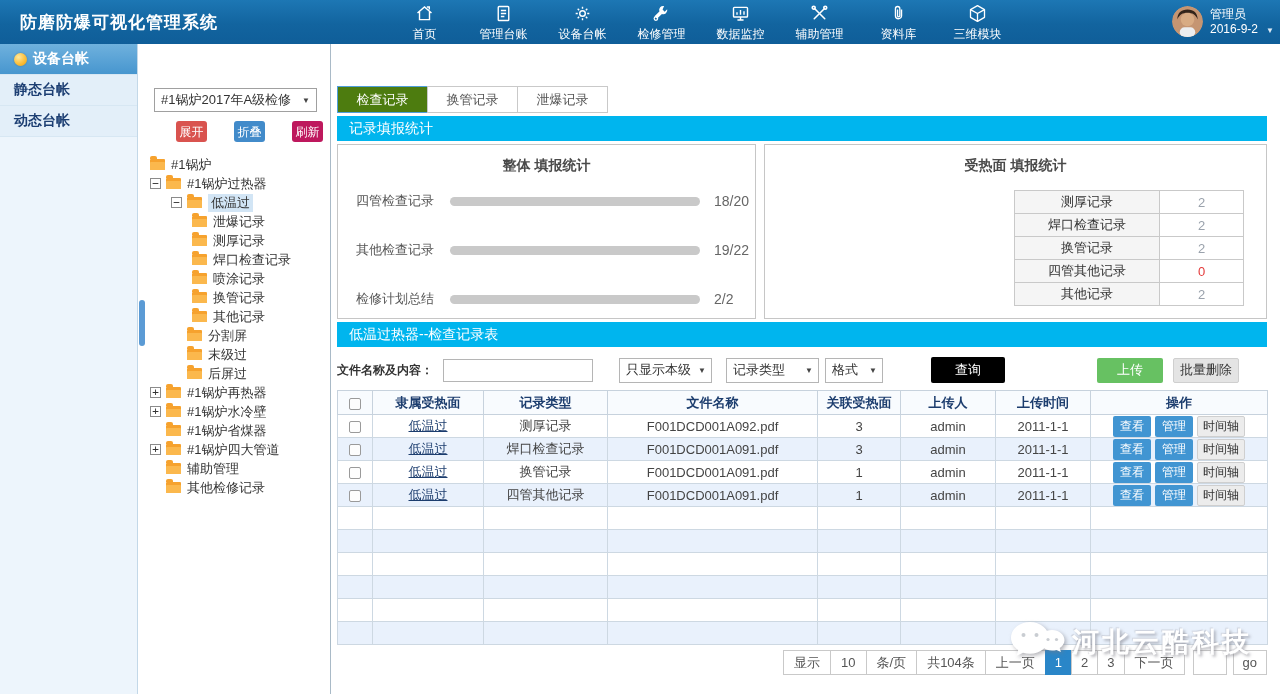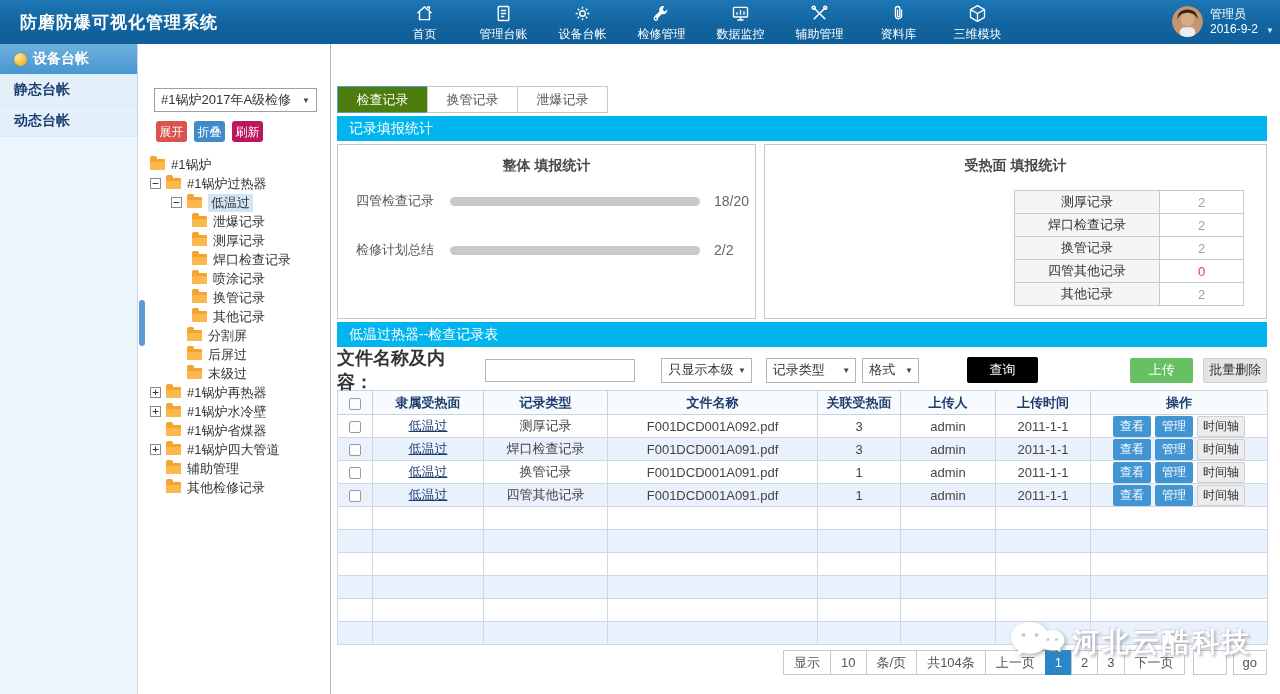--- a/index.html
+++ b/index.html
@@ -29,21 +29,21 @@
   .dot-icon { width:13px; height:13px; border-radius:50%; margin-right:6px;
     background:radial-gradient(circle at 35% 32%,#ffe9a0 0%,#fdc64a 45%,#f29e00 100%); box-shadow:0 0 2px rgba(0,0,0,.25); }
 
   
   .tree-panel { position:absolute; top:44px; left:138px; bottom:0; width:193px; background:#fff; border-right:1px solid #a9bac7; }
   .plan-select { margin:44px 10px 0 16px; width:163px; height:24px; border:1px solid #a0a0a0; background:#fff;
     font-size:13px; color:#333; display:flex; align-items:center; padding:0 6px; position:relative; cursor:pointer; }
   .plan-select .caret { position:absolute; right:6px; font-size:8px; color:#444; }
   .tree-btns { margin:9px 0 0 18px; display:flex; gap:7px; }
   .tbtn { width:31px; height:21px; border:none; border-radius:3px; color:#fff; font-size:12px; cursor:pointer;
-    font-family:inherit; line-height:20px; text-align:center; }
+    font-family:inherit; line-height:20px; text-align:center;margin-left:20px; }
   .tbtn.red { background:#d9534f; } .tbtn.blue { background:#428bca; } .tbtn.green { background:#be185d; }
   .tree { margin-top:13px; font-size:13px; color:#333; }
   .tn { height:19px; display:flex; align-items:center; padding-left:12px; cursor:pointer; white-space:nowrap; }
   .tn.d1 { padding-left:33px; } .tn.d2 { padding-left:54px; }
   .exp-box { width:11px; height:11px; border:1px solid #8b8b8b; background:#fff; font-size:11px; line-height:9px;
     text-align:center; color:#333; margin-right:5px; flex:none; font-family:"DejaVu Sans Mono",monospace; }
   .exp-spacer { width:16px; flex:none; }
   .folder { width:15px; height:11px; background:#f6a22e; border-radius:1px; margin-right:6px; position:relative; flex:none; }
   .folder::before { content:""; position:absolute; top:-3px; left:0; width:7px; height:3px; background:#f6a22e;
     border-radius:2px 2px 0 0; }
@@ -80,21 +80,21 @@
 
   .surface-body { display:flex; }
   .pie-wrap { margin:4px 0 0 42px; }
   .mini-table { border-collapse:collapse; margin:15px 22px 0 auto; }
   .mini-table td { border:1px solid #c9c9c9; height:23px; font-size:13px; text-align:center; }
   .mini-table td.lbl { width:145px; color:#333; background:#f5f5f5; }
   .mini-table td.val { width:84px; color:#9aa2ac; }
   .mini-table td.val.alert { color:#e43b3b; }
 
   .filter-row { margin-top:9px; height:28px; display:flex; align-items:center; }
-  .filter-label { font-size:18px; font-weight:bold; color:#333; }
+  .filter-label { font-size:12px; font-weight:bold; color:#333; }
   .search-input { width:150px; height:23px; border:1px solid #b5b5b5; margin-left:10px; padding:0 4px; font-size:13px; font-family:inherit; }
   .sel { height:25px; border:1px solid #b5b5b5; background:#fff; font-size:13px; color:#333; display:flex;
     align-items:center; padding:0 16px 0 6px; position:relative; cursor:pointer; }
   .sel .caret { position:absolute; right:5px; font-size:8px; color:#444; }
   .sel.s1 { width:93px; margin-left:26px; } .sel.s2 { width:93px; margin-left:14px; } .sel.s3 { width:58px; margin-left:6px; }
   .btn { border:none; font-family:inherit; font-size:13px; cursor:pointer; border-radius:2px; }
   .search-btn { width:74px; height:26px; background:#000000; color:#fff; margin-left:48px; }
   .upload-btn { width:66px; height:25px; background:#67c162; color:#fff; margin-left:92px; }
   .batchdel-btn { width:66px; height:25px; background:#e4e4e4; color:#333; border:1px solid #cfcfcf; margin-left:10px; }
 
@@ -280,26 +280,26 @@
         <span class="tn-label">其他记录</span>
       </div>
     <div class="tn d1">
         <span class="exp-spacer"></span>
         <span class="folder"></span>
         <span class="tn-label">分割屏</span>
       </div>
     <div class="tn d1">
         <span class="exp-spacer"></span>
         <span class="folder"></span>
-        <span class="tn-label">后屏过</span>
+        <span class="tn-label">末级过</span>
       </div>
     <div class="tn d1">
         <span class="exp-spacer"></span>
         <span class="folder"></span>
-        <span class="tn-label">末级过</span>
+        <span class="tn-label">后屏过</span>
       </div>
     <div class="tn d0">
         <span class="exp-box">+</span>
         <span class="folder"></span>
         <span class="tn-label">#1锅炉再热器</span>
       </div>
     <div class="tn d0">
         <span class="exp-box">+</span>
         <span class="folder"></span>
         <span class="tn-label">#1锅炉水冷壁</span>
@@ -338,20 +338,25 @@
 
   <div class="cyan-bar">记录填报统计</div>
 
   <div class="panels">
     <div class="panel left">
       <div class="panel-title">整体 填报统计</div>
       <div class="bar-row first">
         <span class="bar-label">四管检查记录</span>
         <span class="bar-track"><span class="bar-fill orange" style="width: 90%;"></span></span>
         <span class="bar-value">18/20</span>
+      </div>
+      <div class="bar-row">
+        <span class="bar-label">其他检查记录</span>
+        <span class="bar-track"><span class="bar-fill blue" style="width: 86%;"></span></span>
+        <span class="bar-value">19/22</span>
       </div>
       <div class="bar-row">
         <span class="bar-label">检修计划总结</span>
         <span class="bar-track"><span class="bar-fill green" style="width: 100%;"></span></span>
         <span class="bar-value">2/2</span>
       </div>
     </div>
 
     <div class="panel right">
       <div class="panel-title">受热面 填报统计</div>

